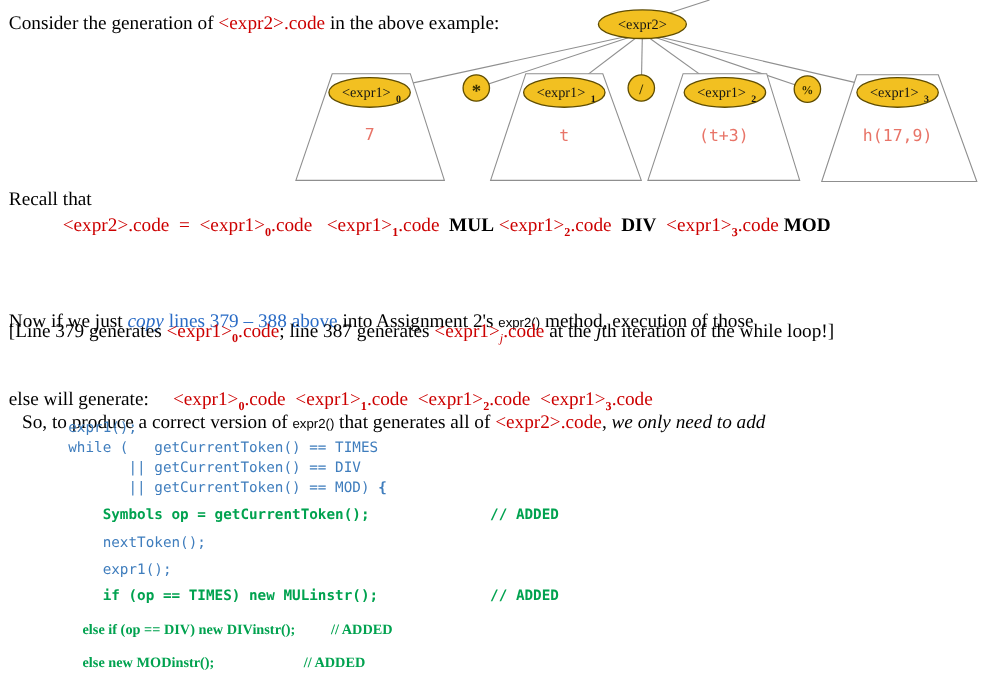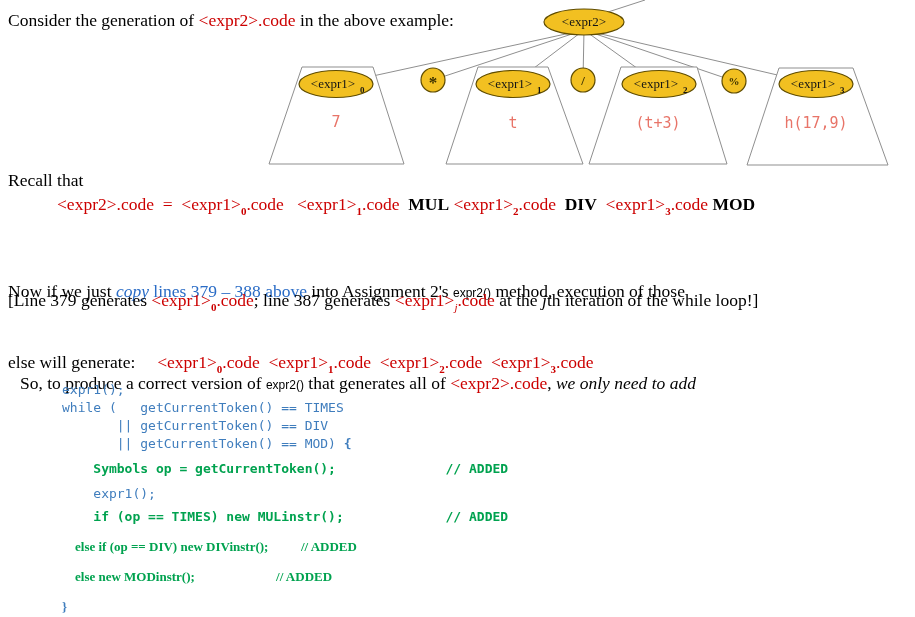--- a/index.html
+++ b/index.html
@@ -111,20 +111,21 @@
   <div class="para" style="left:20px;top:326px;">
     <div><span>So, to produce a correct version of </span><span class="mono">expr2()</span><span> that generates all of </span><span class="red">&lt;expr2&gt;.code</span><span>, </span><span class="i">we only need to add</span></div>
   </div>
 
   <div id="code">
     <div class="cl"><span class="cblue">expr1();</span></div>
     <div class="cl"><span class="cblue">while (   getCurrentToken() == TIMES</span></div>
     <div class="cl"><span class="cblue">       || getCurrentToken() == DIV</span></div>
     <div class="cl"><span class="cblue">       || getCurrentToken() == MOD) </span><span class="cblueb">{</span></div>
     <div class="cl mt7"><span class="cgreen">    Symbols op = getCurrentToken();</span><span class="cgreen">              // ADDED</span></div>
+    <div class="cl mt7"><span class="cblue">    nextToken();</span></div>
     <div class="cl mt7"><span class="cblue">    expr1();</span></div>
     <div class="cl mt5"><span class="cgreen">    if (op == TIMES) new MULinstr();</span><span class="cgreen">             // ADDED</span></div>
     <div class="cl mt1"><span class="cgreen">    else if (op == DIV) new DIVinstr();</span><span class="cgreen">          // ADDED</span></div>
     <div class="cl mt1"><span class="cgreen">    else new MODinstr();</span><span class="cgreen">                         // ADDED</span></div>
     <div class="cl mt1"><span class="cblueb">}</span></div>
   </div>
 
 </div>
 
 </body></html>

